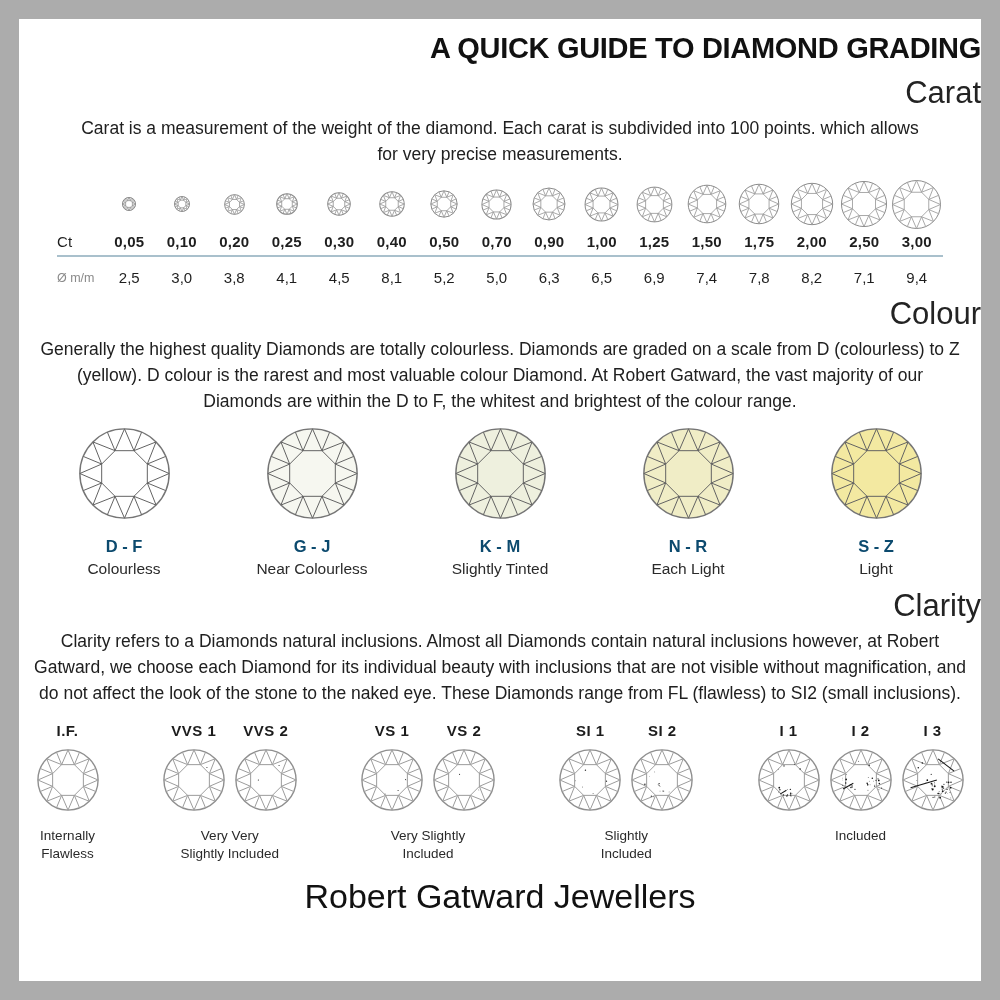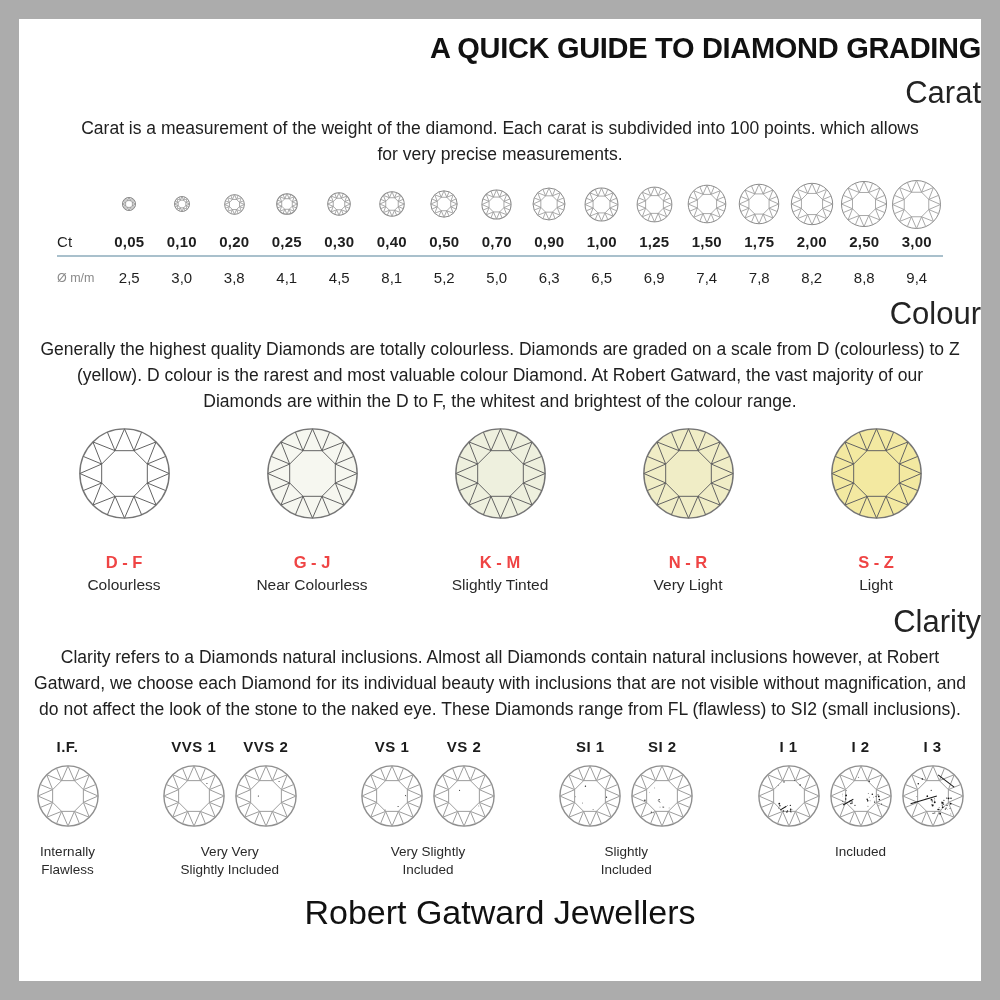--- a/index.html
+++ b/index.html
@@ -35,21 +35,21 @@
   .scol{flex:1;text-align:center;}
   .icons-row{height:58px;}
   .icons-row .scol{display:flex;align-items:center;justify-content:center;height:58px;}
   .ct-row{font-weight:bold;font-size:15px;padding-bottom:5px;letter-spacing:0.2px;}
   .scale-divider{border-top:2px solid #a9c0cc;height:0;}
   .mm-row{font-size:15px;padding-top:12px;}
 
   
   .colour-row{display:flex;justify-content:space-around;width:940px;margin:12px auto 0;}
   .colour-col{width:184px;text-align:center;}
-  .grade-range{font-weight:bold;font-size:16.5px;margin-top:28px;color:#ef4444;}
+  .grade-range{font-weight:bold;font-size:16.5px;margin-top:12px;color:#0c4a6e;}
   .grade-label{font-size:15.5px;margin-top:4px;color:#2a2a2a;}
 
   
   .clarity-row{display:flex;justify-content:space-between;width:932px;margin:16px auto 0;align-items:flex-start;}
   .clarity-group{text-align:center;}
   .clarity-stones{display:flex;gap:5px;justify-content:center;}
   .clarity-col{width:67px;text-align:center;}
   .clarity-grade{font-weight:bold;font-size:15px;margin-bottom:9px;letter-spacing:0.5px;color:#1c1c1c;}
   .clarity-sub{font-size:13.5px;margin-top:11px;line-height:18px;color:#2a2a2a;}
 
@@ -212,21 +212,21 @@
           <div class="scol">4,5</div>
           <div class="scol">8,1</div>
           <div class="scol">5,2</div>
           <div class="scol">5,0</div>
           <div class="scol">6,3</div>
           <div class="scol">6,5</div>
           <div class="scol">6,9</div>
           <div class="scol">7,4</div>
           <div class="scol">7,8</div>
           <div class="scol">8,2</div>
-          <div class="scol">8,8</div>
+          <div class="scol">7,1</div>
           <div class="scol">9,4</div>
         </div>
     </div>
   </section>
 
   <section>
     <h2 class="section-heading">Colour</h2>
     <p class="body-text body-colour">Generally the highest quality Diamonds are totally colourless. Diamonds are graded on a scale from D (colourless) to Z (yellow). D colour is the rarest and most valuable colour Diamond. At Robert Gatward, the vast majority of our Diamonds are within the D to F, the whitest and brightest of the colour range.</p>
     <div class="colour-row" id="colour-row">
         <div class="colour-col"><span class="dicon"><svg width="95" height="95" viewBox="0 0 100 100" xmlns="http://www.w3.org/2000/svg">
@@ -241,21 +241,21 @@
             </svg></span><div class="grade-range">G - J</div><div class="grade-label">Near Colourless</div></div>
         <div class="colour-col"><span class="dicon"><svg width="95" height="95" viewBox="0 0 100 100" xmlns="http://www.w3.org/2000/svg">
               <circle cx="50" cy="50" r="47" fill="#eef0de" stroke="#757575" stroke-width="1.47"></circle>
               <polygon points="59.95,25.98 74.02,40.05 74.02,59.95 59.95,74.02 40.05,74.02 25.98,59.95 25.98,40.05 40.05,25.98" fill="none" stroke="#626262" stroke-width="1.05"></polygon>
               <path d="M50.00 3.00 L40.05 25.98 M50.00 3.00 L59.95 25.98 M67.99 6.58 L59.95 25.98 M83.23 16.77 L59.95 25.98 M83.23 16.77 L74.02 40.05 M93.42 32.01 L74.02 40.05 M97.00 50.00 L74.02 40.05 M97.00 50.00 L74.02 59.95 M93.42 67.99 L74.02 59.95 M83.23 83.23 L74.02 59.95 M83.23 83.23 L59.95 74.02 M67.99 93.42 L59.95 74.02 M50.00 97.00 L59.95 74.02 M50.00 97.00 L40.05 74.02 M32.01 93.42 L40.05 74.02 M16.77 83.23 L40.05 74.02 M16.77 83.23 L25.98 59.95 M6.58 67.99 L25.98 59.95 M3.00 50.00 L25.98 59.95 M3.00 50.00 L25.98 40.05 M6.58 32.01 L25.98 40.05 M16.77 16.77 L25.98 40.05 M16.77 16.77 L40.05 25.98 M32.01 6.58 L40.05 25.98 " fill="none" stroke="#626262" stroke-width="1.05"></path>
             </svg></span><div class="grade-range">K - M</div><div class="grade-label">Slightly Tinted</div></div>
         <div class="colour-col"><span class="dicon"><svg width="95" height="95" viewBox="0 0 100 100" xmlns="http://www.w3.org/2000/svg">
               <circle cx="50" cy="50" r="47" fill="#f0edc6" stroke="#757575" stroke-width="1.47"></circle>
               <polygon points="59.95,25.98 74.02,40.05 74.02,59.95 59.95,74.02 40.05,74.02 25.98,59.95 25.98,40.05 40.05,25.98" fill="none" stroke="#626262" stroke-width="1.05"></polygon>
               <path d="M50.00 3.00 L40.05 25.98 M50.00 3.00 L59.95 25.98 M67.99 6.58 L59.95 25.98 M83.23 16.77 L59.95 25.98 M83.23 16.77 L74.02 40.05 M93.42 32.01 L74.02 40.05 M97.00 50.00 L74.02 40.05 M97.00 50.00 L74.02 59.95 M93.42 67.99 L74.02 59.95 M83.23 83.23 L74.02 59.95 M83.23 83.23 L59.95 74.02 M67.99 93.42 L59.95 74.02 M50.00 97.00 L59.95 74.02 M50.00 97.00 L40.05 74.02 M32.01 93.42 L40.05 74.02 M16.77 83.23 L40.05 74.02 M16.77 83.23 L25.98 59.95 M6.58 67.99 L25.98 59.95 M3.00 50.00 L25.98 59.95 M3.00 50.00 L25.98 40.05 M6.58 32.01 L25.98 40.05 M16.77 16.77 L25.98 40.05 M16.77 16.77 L40.05 25.98 M32.01 6.58 L40.05 25.98 " fill="none" stroke="#626262" stroke-width="1.05"></path>
-            </svg></span><div class="grade-range">N - R</div><div class="grade-label">Very Light</div></div>
+            </svg></span><div class="grade-range">N - R</div><div class="grade-label">Each Light</div></div>
         <div class="colour-col"><span class="dicon"><svg width="95" height="95" viewBox="0 0 100 100" xmlns="http://www.w3.org/2000/svg">
               <circle cx="50" cy="50" r="47" fill="#f3e9a1" stroke="#757575" stroke-width="1.47"></circle>
               <polygon points="59.95,25.98 74.02,40.05 74.02,59.95 59.95,74.02 40.05,74.02 25.98,59.95 25.98,40.05 40.05,25.98" fill="none" stroke="#626262" stroke-width="1.05"></polygon>
               <path d="M50.00 3.00 L40.05 25.98 M50.00 3.00 L59.95 25.98 M67.99 6.58 L59.95 25.98 M83.23 16.77 L59.95 25.98 M83.23 16.77 L74.02 40.05 M93.42 32.01 L74.02 40.05 M97.00 50.00 L74.02 40.05 M97.00 50.00 L74.02 59.95 M93.42 67.99 L74.02 59.95 M83.23 83.23 L74.02 59.95 M83.23 83.23 L59.95 74.02 M67.99 93.42 L59.95 74.02 M50.00 97.00 L59.95 74.02 M50.00 97.00 L40.05 74.02 M32.01 93.42 L40.05 74.02 M16.77 83.23 L40.05 74.02 M16.77 83.23 L25.98 59.95 M6.58 67.99 L25.98 59.95 M3.00 50.00 L25.98 59.95 M3.00 50.00 L25.98 40.05 M6.58 32.01 L25.98 40.05 M16.77 16.77 L25.98 40.05 M16.77 16.77 L40.05 25.98 M32.01 6.58 L40.05 25.98 " fill="none" stroke="#626262" stroke-width="1.05"></path>
             </svg></span><div class="grade-range">S - Z</div><div class="grade-label">Light</div></div>
       </div>
   </section>
 
   <section>
     <h2 class="section-heading">Clarity</h2>

